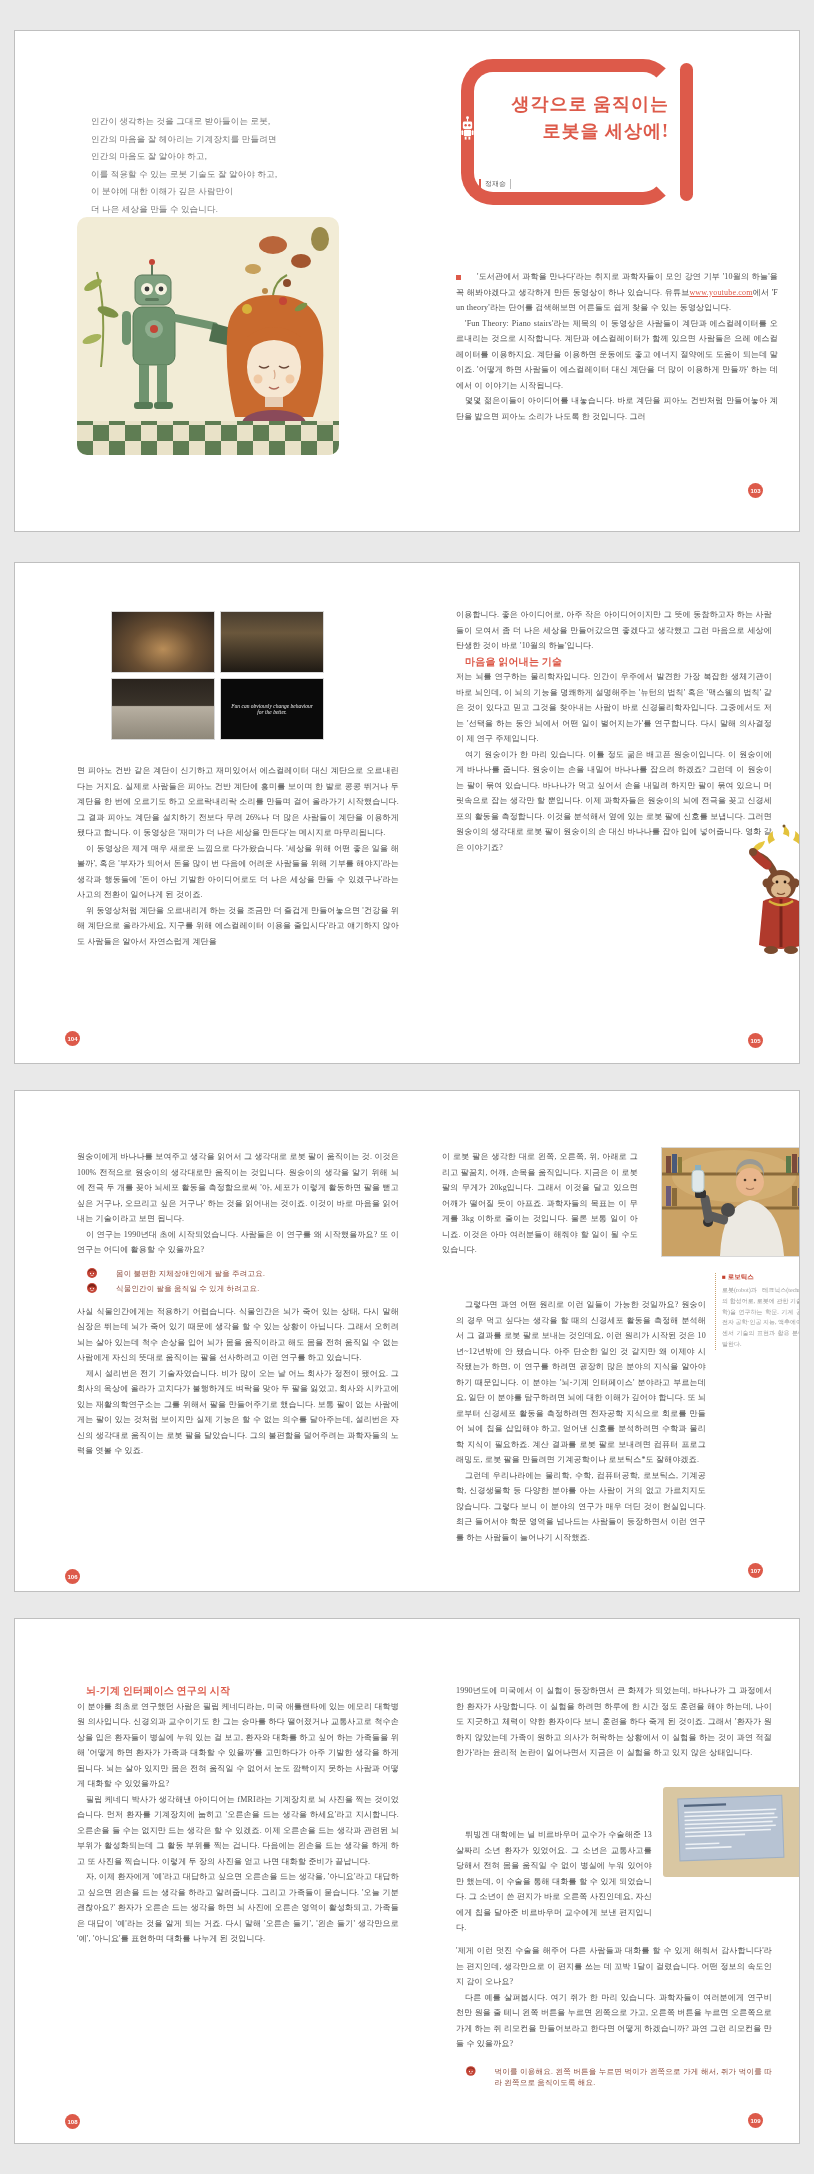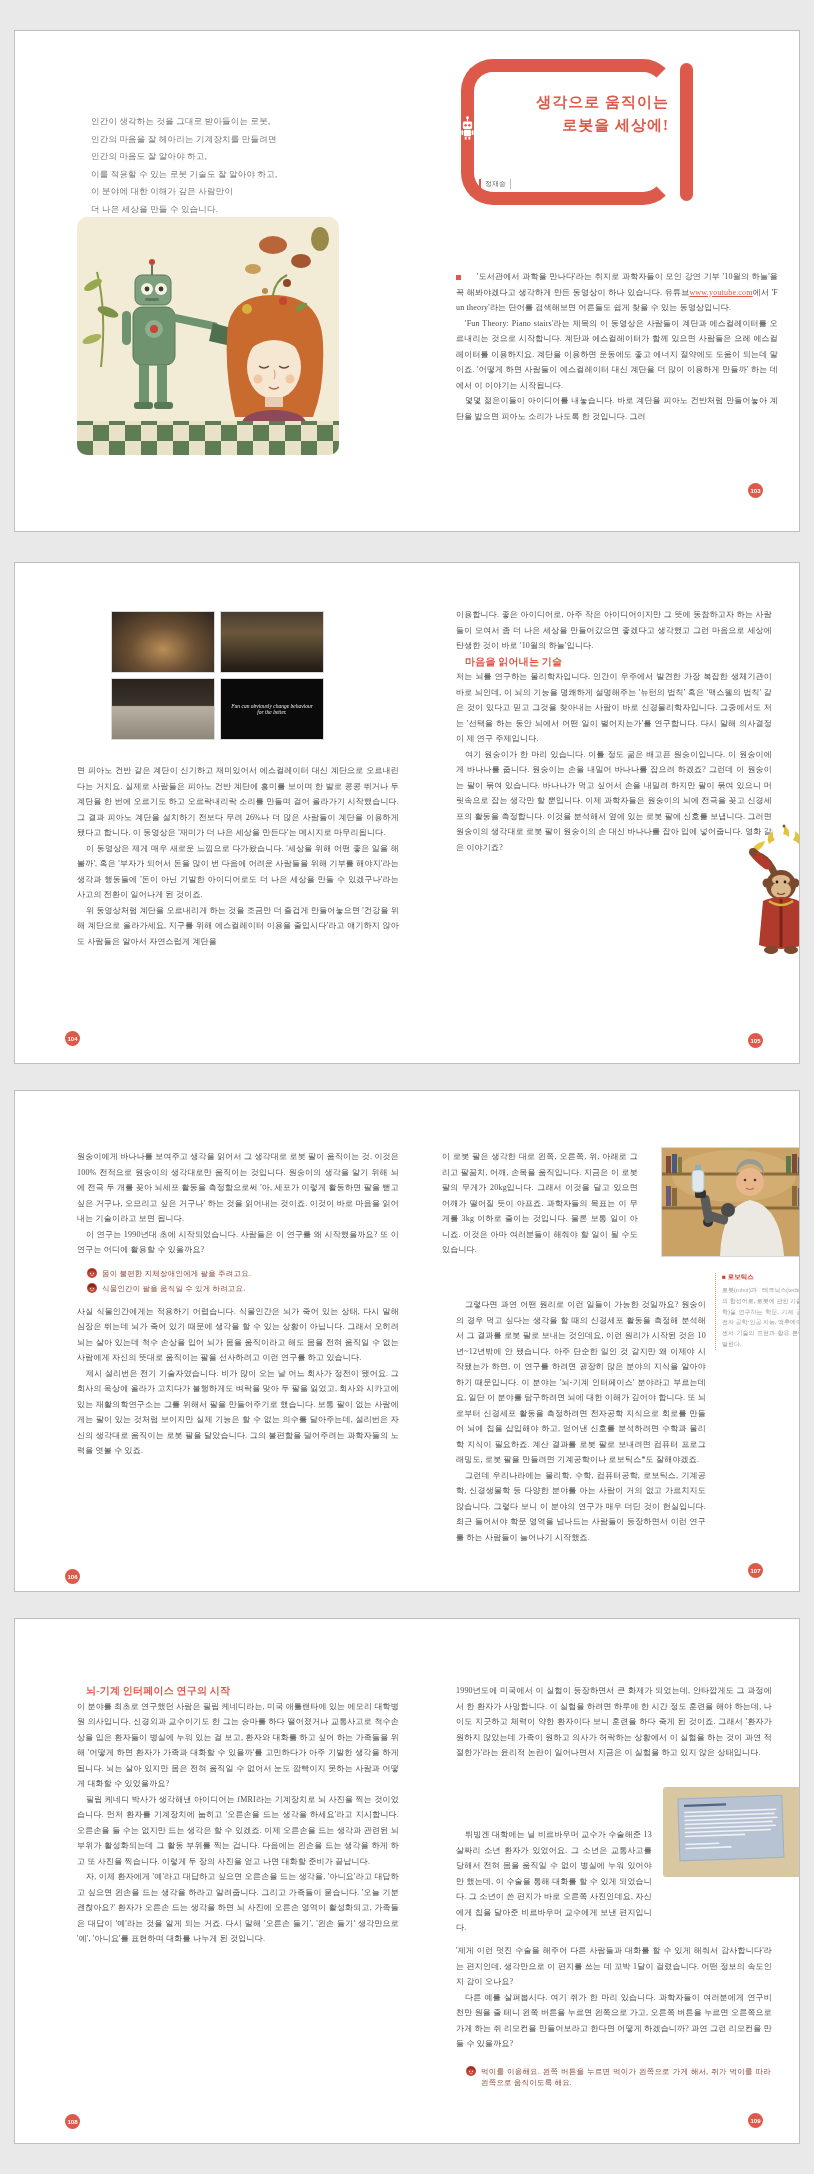--- a/index.html
+++ b/index.html
@@ -20,35 +20,35 @@
   .bt p.ni{text-indent:0;}
   .sec-h{color:var(--accent);font-weight:bold;font-size:10px;margin:10px 0 5px 0;text-indent:0;}
   .pbullet{display:inline-block;width:5px;height:5px;background:var(--accent);margin-right:16px;vertical-align:middle;}
   .link{color:var(--accent);text-decoration:underline;}
   
   .poem{font-size:8.5px;line-height:17.5px;color:#757575;letter-spacing:.2px;}
   
   .frame-wrap{left:446px;top:28px;width:232px;height:146px;}
   .frame-ring{position:absolute;left:0;top:0;right:18px;bottom:0;border:13px solid var(--accent);border-right-color:transparent;border-radius:32px;}
   .frame-bar{position:absolute;right:0;top:4px;bottom:4px;width:13px;background:var(--accent);border-radius:7px;}
-  .frame-title{position:absolute;right:24px;top:32px;width:180px;text-align:right;color:var(--accent);font-size:15px;line-height:1.5;font-weight:bold;letter-spacing:1px;}
+  .frame-title{position:absolute;right:24px;top:32px;width:180px;text-align:right;color:var(--accent);font-size:18px;line-height:1.5;font-weight:bold;letter-spacing:1px;}
   .frame-author{position:absolute;left:18px;bottom:16px;font-size:7px;color:#666;border-left:2px solid var(--accent);border-right:1px solid #bbb;padding:0 4px;}
   .robot-slot{position:absolute;left:0px;top:54px;width:13px;height:30px;display:flex;align-items:center;justify-content:center;}
   
   .badge{width:15px;height:15px;border-radius:50%;background:var(--accent);color:#fff;
     font-family:"Liberation Sans",sans-serif;font-size:6px;font-weight:bold;
     display:flex;align-items:center;justify-content:center;}
   
   .stills{left:96px;top:48px;display:grid;grid-template-columns:104px 104px;grid-auto-rows:62px;gap:5px;}
   .still{border:1px solid #d8d8d8;box-sizing:border-box;position:relative;}
   .still-cap{position:absolute;inset:0;display:flex;align-items:center;justify-content:center;
     color:#eee;font-size:5.5px;font-style:italic;text-align:center;padding:0 8px;}
   
   .qa{margin:10px 0 10px 10px;}
-  .qa-item{display:flex;gap:5px;align-items:flex-start;margin-bottom:4px;}
+  .qa-item{display:flex;gap:19px;align-items:flex-start;margin-bottom:4px;}
   .qa-item span.txt{font-size:7.5px;color:#8a4a3c;line-height:11px;}
   
   .sidebar{border-left:1px dotted #c9a06a;padding-left:6px;}
   .sidebar .sb-t{color:#c4402e;font-size:6.5px;font-weight:bold;margin-bottom:3px;font-family:"Liberation Sans",sans-serif;}
   .sidebar .sb-b{color:#999;font-size:6px;line-height:1.8;text-align:justify;word-break:break-all;}
   .illus-box{border-radius:10px;overflow:hidden;}
 </style>
 </head>
 <body>
 
@@ -307,21 +307,21 @@
 
   <div class="abs bt" style="left:62px;top:64px;width:322px;">
     <p class="sec-h" style="margin-top:0;">뇌-기계 인터페이스 연구의 시작</p>
     <p class="ni">이 분야를 최초로 연구했던 사람은 필립 케네디라는, 미국 애틀랜타에 있는 에모리 대학병원 의사입니다. 신경외과 교수이기도 한 그는 승마를 하다 떨어졌거나 교통사고로 척수손상을 입은 환자들이 병실에 누워 있는 걸 보고, 환자와 대화를 하고 싶어 하는 가족들을 위해 '어떻게 하면 환자가 가족과 대화할 수 있을까'를 고민하다가 아주 기발한 생각을 하게 됩니다. 뇌는 살아 있지만 몸은 전혀 움직일 수 없어서 눈도 깜빡이지 못하는 사람과 어떻게 대화할 수 있었을까요?</p>
     <p>필립 케네디 박사가 생각해낸 아이디어는 fMRI라는 기계장치로 뇌 사진을 찍는 것이었습니다. 먼저 환자를 기계장치에 눕히고 '오른손을 드는 생각을 하세요'라고 지시합니다. 오른손을 들 수는 없지만 드는 생각은 할 수 있겠죠. 이제 오른손을 드는 생각과 관련된 뇌 부위가 활성화되는데 그 활동 부위를 찍는 겁니다. 다음에는 왼손을 드는 생각을 하게 하고 또 사진을 찍습니다. 이렇게 두 장의 사진을 얻고 나면 대화할 준비가 끝납니다.</p>
     <p>자, 이제 환자에게 '예'라고 대답하고 싶으면 오른손을 드는 생각을, '아니요'라고 대답하고 싶으면 왼손을 드는 생각을 하라고 알려줍니다. 그리고 가족들이 묻습니다. '오늘 기분 괜찮아요?' 환자가 오른손 드는 생각을 하면 뇌 사진에 오른손 영역이 활성화되고, 가족들은 대답이 '예'라는 것을 알게 되는 거죠. 다시 말해 '오른손 들기', '왼손 들기' 생각만으로 '예', '아니요'를 표현하며 대화를 나누게 된 것입니다.</p>
   </div>
   <div class="abs badge" style="left:50px;top:495px;">108</div>
 
   <div class="abs bt" style="left:441px;top:64px;width:316px;">
-    <p class="ni">1990년도에 미국에서 이 실험이 등장하면서 큰 화제가 되었는데, 안타깝게도 그 과정에서 한 환자가 사망합니다. 이 실험을 하려면 하루에 한 시간 정도 훈련을 해야 하는데, 나이도 지긋하고 체력이 약한 환자이다 보니 훈련을 하다 죽게 된 것이죠. 그래서 '환자가 원하지 않았는데 가족이 원하고 의사가 허락하는 상황에서 이 실험을 하는 것이 과연 적절한가'라는 윤리적 논란이 일어나면서 지금은 이 실험을 하고 있지 않은 상태입니다.</p>
+    <p class="ni">1990년도에 미국에서 이 실험이 등장하면서 큰 화제가 되었는데, 바나나가 그 과정에서 한 환자가 사망합니다. 이 실험을 하려면 하루에 한 시간 정도 훈련을 해야 하는데, 나이도 지긋하고 체력이 약한 환자이다 보니 훈련을 하다 죽게 된 것이죠. 그래서 '환자가 원하지 않았는데 가족이 원하고 의사가 허락하는 상황에서 이 실험을 하는 것이 과연 적절한가'라는 윤리적 논란이 일어나면서 지금은 이 실험을 하고 있지 않은 상태입니다.</p>
   </div>
 
   <div class="abs bt" style="left:441px;top:208px;width:196px;">
     <p>튀빙겐 대학에는 닐 비르바우머 교수가 수술해준 13살짜리 소년 환자가 있었어요. 그 소년은 교통사고를 당해서 전혀 몸을 움직일 수 없이 병실에 누워 있어야만 했는데, 이 수술을 통해 대화를 할 수 있게 되었습니다. 그 소년이 쓴 편지가 바로 오른쪽 사진인데요, 자신에게 칩을 달아준 비르바우머 교수에게 보낸 편지입니다.</p>
   </div>
 
   <div class="abs" style="left:648px;top:168px;width:140px;height:90px;">
     <svg width="140" height="90" viewBox="0 0 140 90">
       <rect width="140" height="90" rx="3" fill="#d9c7a2"></rect>
       <g transform="rotate(-2 70 45)">

